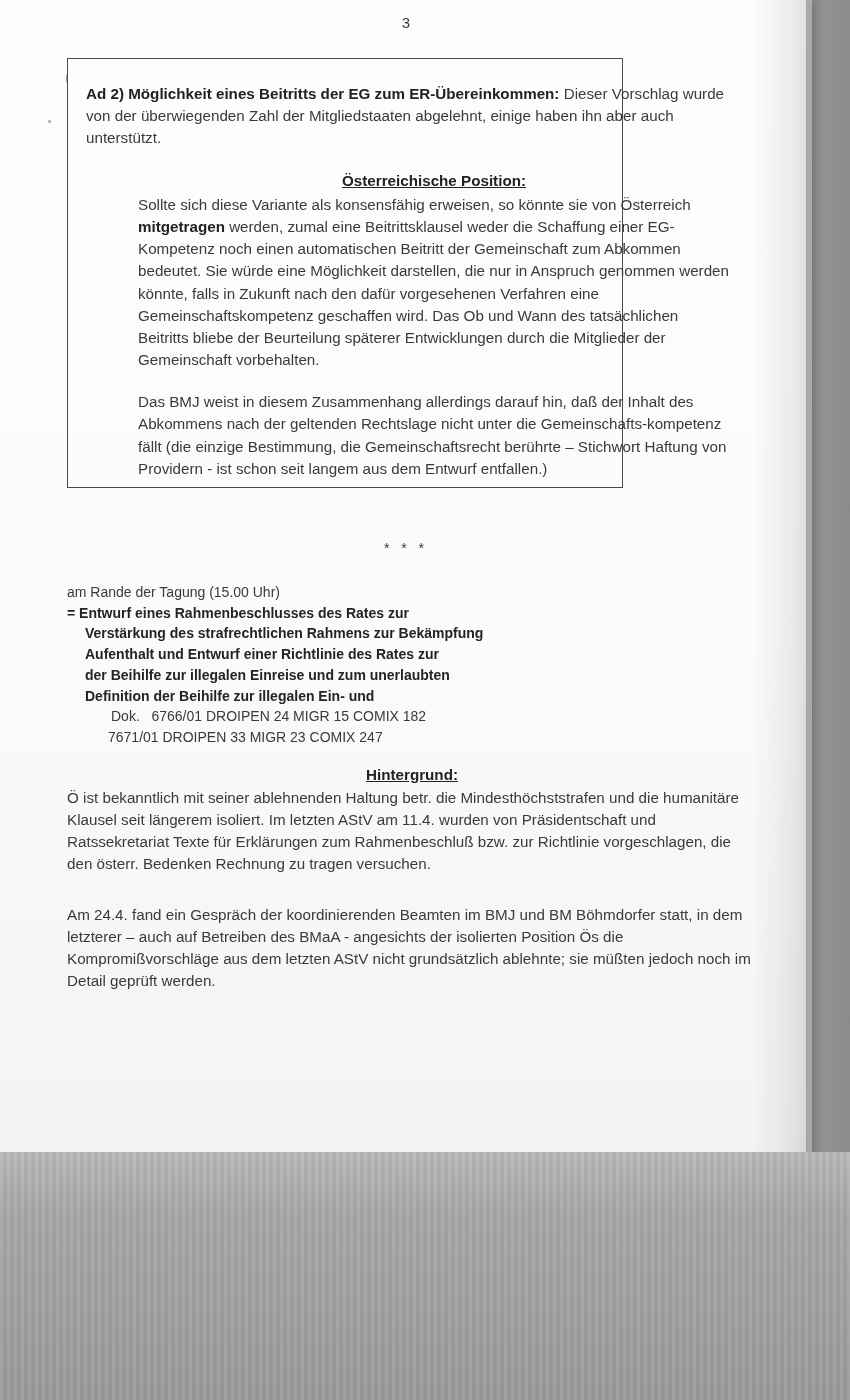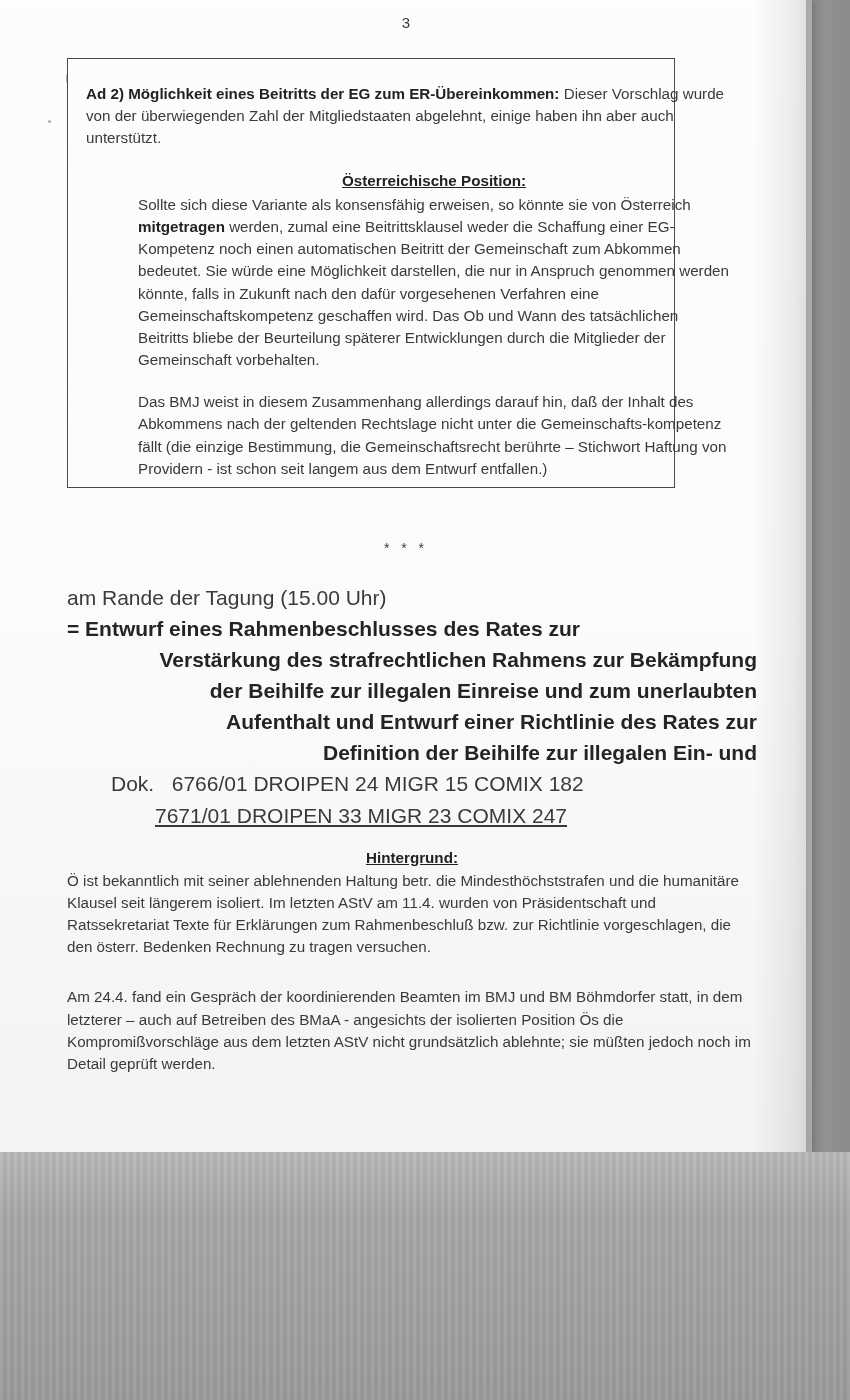--- a/index.html
+++ b/index.html
@@ -83,21 +83,21 @@
     text-align: center;
     font-size: 15px;
     color: #3a3a3a;
   }
 
   
   .framed-box {
     position: absolute;
     left: 67px;
     top: 58px;
-    width: 608px;
+    width: 556px;
     height: 430px;
     border: 1px solid #4a4a4a;
     box-sizing: border-box;
   }
 
   .box-inner {
     position: absolute;
     left: 0; top: 0;
     width: 680px;
     padding: 24px 18px 0 18px;
@@ -130,30 +130,30 @@
   }
 
   .lower {
     position: absolute;
     left: 67px;
     top: 582px;
     width: 690px;
   }
 
   .line {
-    font-size: 21px;
+    font-size: 14px;
     line-height: 1.48;
     color: #3a3a3a;
   }
   .line.bold { font-weight: bold; color: #242424; }
 
   .hang1 { margin-left: 0; }
-  .hang2 { margin-left: 18px; text-align: right; }
+  .hang2 { margin-left: 18px; }
   .dok { margin-left: 44px; }
-  .dok2 { margin-left: 88px; text-decoration: underline; }
+  .dok2 { margin-left: 41px; }
 
   .block {
     margin-top: 18px;
   }
   .block p { margin-bottom: 0; }
 
   .heading-u {
     font-weight: bold;
     text-decoration: underline;
     color: #222;
@@ -207,22 +207,22 @@
     </div>
 
     <div class="stars">* * *</div>
 
     <div class="lower">
 
       <div class="line hang1">am Rande der Tagung (15.00 Uhr)</div>
 
       <div class="line bold hang1">=  Entwurf eines Rahmenbeschlusses des Rates zur</div>
       <div class="line bold hang2">Verstärkung des strafrechtlichen Rahmens zur Bekämpfung</div>
+      <div class="line bold hang2">Aufenthalt und Entwurf einer Richtlinie des Rates zur</div>
       <div class="line bold hang2">der Beihilfe zur illegalen Einreise und zum unerlaubten</div>
-      <div class="line bold hang2">Aufenthalt und Entwurf einer Richtlinie des Rates zur</div>
       <div class="line bold hang2">Definition der Beihilfe zur illegalen Ein- und</div>
 
       <div class="line dok">
         <span>Dok.</span>
         &nbsp;&nbsp;<span>6766/01 DROIPEN 24 MIGR 15 COMIX 182</span>
       </div>
       <div class="line dok2">
         <span>7671/01 DROIPEN 33 MIGR 23 COMIX 247</span>
       </div>
 

